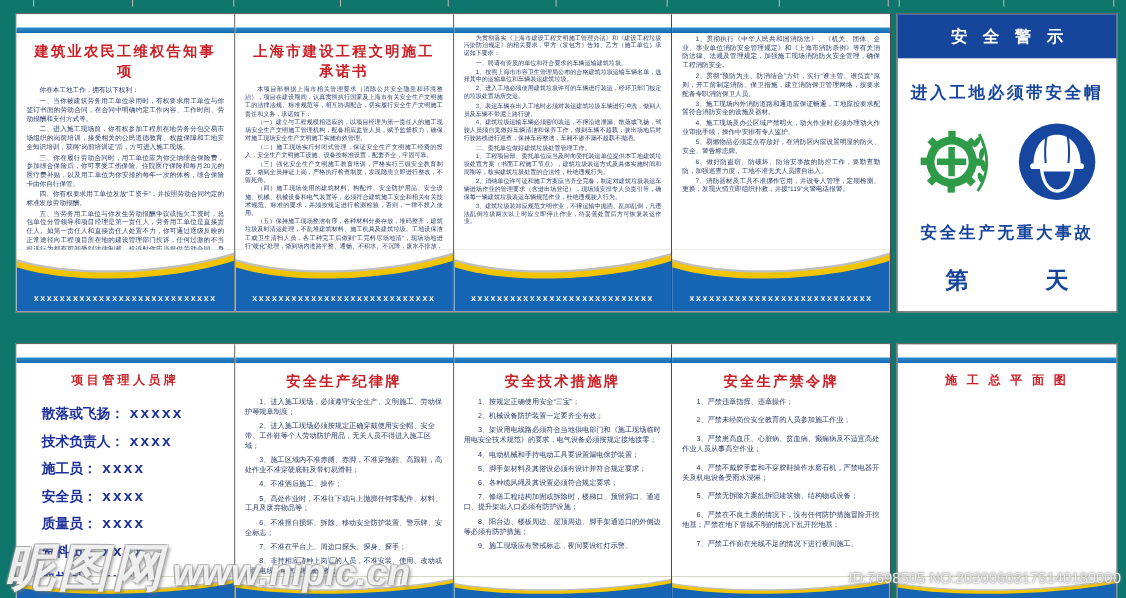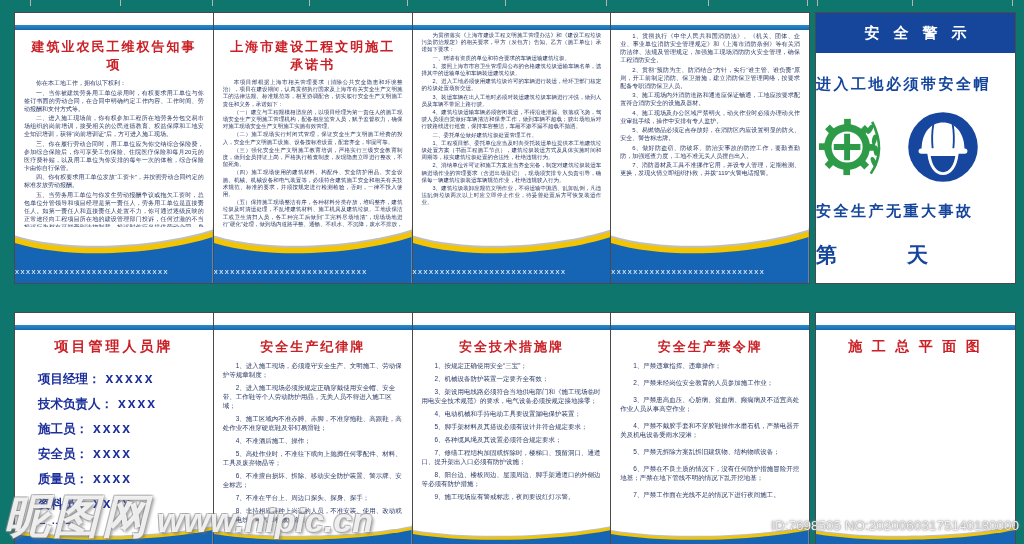--- a/index.html
+++ b/index.html
@@ -16,40 +16,40 @@
   .top-single{left:815px;top:12px;width:199px;height:270px;}
   .bot-group{left:14px;top:312px;width:794px;height:231px;}
   .bot-single{left:815px;top:312px;width:199px;height:231px;}
 
   .white-strip{height:12px;flex-shrink:0;}
   .blue-stripe{height:5px;flex-shrink:0;background:linear-gradient(#2a8ccb,#1668ae);}
 
   .content{flex:1;overflow:hidden;padding:2px 9px 0;position:relative;}
   .p-title{text-align:center;color:#c92127;font-family:"Liberation Serif",serif;font-weight:bold;
            font-size:13px;letter-spacing:2px;margin:6px 0 5px;}
-  .p-title.big{font-size:14px;letter-spacing:3px;}
+  .p-title.big{font-size:11px;letter-spacing:3px;}
 
   .paras p{font-size:6px;line-height:8px;color:#2b3a66;text-indent:2em;margin:0 0 1.5px;text-align:justify;}
   .paras.dense p{font-size:5.5px;line-height:7.2px;margin:0 0 1px;}
   .list p{font-size:6.5px;line-height:9px;color:#2b3a66;text-indent:2em;margin:0 0 4px;text-align:left;}
   .list.airy p{margin:0 0 8px;}
 
   .wave{height:56px;position:relative;flex-shrink:0;}
   .wave svg,.wave-sm svg{position:absolute;inset:0;width:100%;height:100%;display:block;}
   .wave-sm{height:20px;position:relative;flex-shrink:0;}
-  .x-row{position:absolute;bottom:7px;left:0;width:100%;color:#fff;
-         font-size:8px;font-weight:normal;letter-spacing:1.5px;}
+  .x-row{position:absolute;bottom:7px;left:0;width:100%;text-align:center;color:#fff;
+         font-size:8px;font-weight:bold;letter-spacing:1.5px;}
 
   .staff-rows{padding:2px 0 0 14px;}
   .staff-row{display:flex;align-items:baseline;margin:7px 0 0 0;color:#1d2f9b;font-weight:bold;font-size:12.5px;}
   .staff-row .val{margin-left:5px;font-size:14px;letter-spacing:2px;text-align:center;}
 
   .sw-header{height:40px;flex-shrink:0;background:#16459c;color:#fff;display:flex;align-items:center;
              justify-content:center;font-size:15px;font-weight:bold;letter-spacing:14px;text-indent:14px;}
-  .sw-body{flex:1;display:flex;flex-direction:column;align-items:flex-start;}
+  .sw-body{flex:1;display:flex;flex-direction:column;align-items:center;}
   .sw-slogan{color:#16459c;font-weight:bold;font-size:15px;letter-spacing:2.5px;margin-top:22px;}
   .sw-icons{display:flex;gap:16px;margin:16px 0 8px;align-items:center;}
   .sw-slogan2{color:#16459c;font-weight:bold;font-size:15px;letter-spacing:2.5px;margin-top:10px;}
   .sw-day{display:flex;gap:70px;color:#16459c;font-weight:bold;font-size:21px;margin-top:20px;}
 
   .wm-main{position:absolute;left:4px;bottom:-4px;font-style:italic;font-weight:bold;white-space:nowrap;
            color:rgba(255,255,255,0.85);
            text-shadow:2px 2px 3px rgba(110,110,110,0.6),-1px -1px 0 rgba(140,140,140,0.55),
                        1px -1px 0 rgba(140,140,140,0.4),-1px 1px 0 rgba(140,140,140,0.4);}
   .wm-cn{font-size:46px;letter-spacing:3px;}
@@ -225,21 +225,21 @@
 
   <div class="group bot-group">
 
     <div class="panel">
       <div class="white-strip"></div>
       <div class="blue-stripe"></div>
       <div class="content">
         <div class="p-title big">项目管理人员牌</div>
         <div class="staff-rows">
             <div class="staff-row">
-              <span class="lbl">项目经理：</span>
+              <span class="lbl">散落或飞扬：</span>
               <span class="val">xxxxx</span>
             </div>
             <div class="staff-row">
               <span class="lbl">技术负责人：</span>
               <span class="val">xxxx</span>
             </div>
             <div class="staff-row">
               <span class="lbl">施工员：</span>
               <span class="val">xxxx</span>
             </div>

